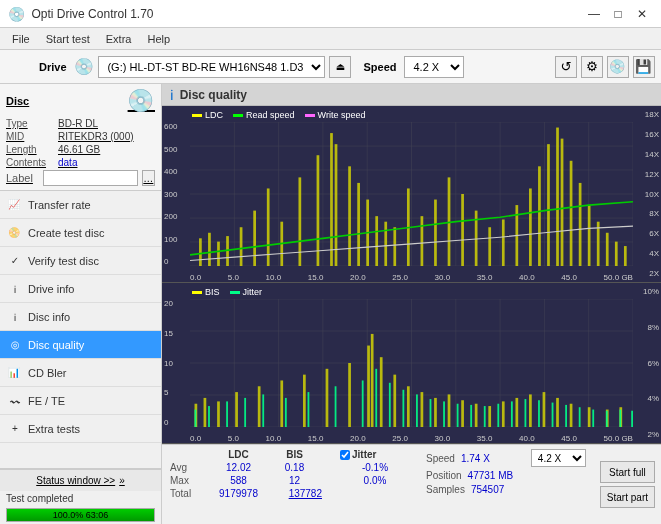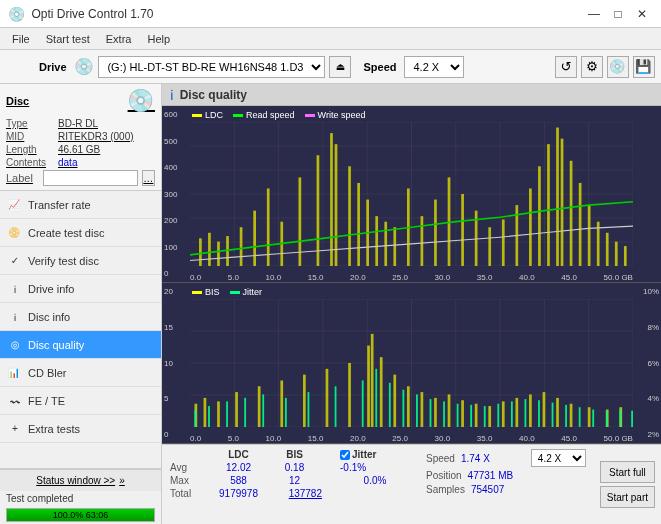--- a/index.html
+++ b/index.html
@@ -72,21 +72,21 @@
     .legend-item { display: flex; align-items: center; gap: 3px; font-size: 9px; color: white; }
     .legend-dot { width: 10px; height: 3px; }
     .ldc-color { background: #ffff00; }
     .read-color { background: #00ff00; }
     .write-color { background: #ff66ff; }
     .bis-color { background: #ffff00; }
     .jitter-color { background: #00ff88; }
 
     
     .y-axis { position: absolute; right: 0; top: 0; bottom: 0; width: 28px; display: flex; flex-direction: column; justify-content: space-between; padding: 4px 2px; font-size: 8px; color: #ccc; text-align: right; }
-    .y-axis-left { position: absolute; left: 0; top: 0; bottom: 0; width: 28px; display: flex; flex-direction: column; justify-content: space-between; padding: 4px 2px; font-size: 8px; color: #ccc; }
+    .y-axis-left { position: absolute; left: 0; top: 0; bottom: 0; width: 28px; display: flex; flex-direction: column; justify-content: space-between; padding: 16px 2px; font-size: 8px; color: #ccc; }
 
     
     .chart-svg { position: absolute; top: 0; left: 28px; right: 28px; bottom: 16px; }
 
     
     .stats-panel { height: 80px; background: #f0f0f0; border-top: 1px solid #ccc; display: flex; align-items: stretch; }
     .stats-table { flex: 1; padding: 4px 8px; }
 
     .right-stats { padding: 4px 8px; display: flex; flex-direction: column; gap: 3px; }
     .speed-info { display: flex; align-items: center; gap: 6px; font-size: 10px; }
@@ -251,20 +251,31 @@
         <div class="y-axis-left">
           <span>600</span>
           <span>500</span>
           <span>400</span>
           <span>300</span>
           <span>200</span>
           <span>100</span>
           <span>0</span>
         </div>
 
+        <div class="y-axis">
+          <span>18X</span>
+          <span>16X</span>
+          <span>14X</span>
+          <span>12X</span>
+          <span>10X</span>
+          <span>8X</span>
+          <span>6X</span>
+          <span>4X</span>
+          <span>2X</span>
+        </div>
 
         <svg class="chart-svg" viewBox="0 0 490 130" preserveAspectRatio="none" style="position:absolute;top:16px;left:28px;right:28px;bottom:16px;width:calc(100% - 56px);height:calc(100% - 32px);">
 
           <line x1="0" y1="0" x2="490" y2="0" stroke="#445" stroke-width="0.5"></line>
           <line x1="0" y1="21.7" x2="490" y2="21.7" stroke="#445" stroke-width="0.5"></line>
           <line x1="0" y1="43.3" x2="490" y2="43.3" stroke="#445" stroke-width="0.5"></line>
           <line x1="0" y1="65" x2="490" y2="65" stroke="#445" stroke-width="0.5"></line>
           <line x1="0" y1="86.7" x2="490" y2="86.7" stroke="#445" stroke-width="0.5"></line>
           <line x1="0" y1="108.3" x2="490" y2="108.3" stroke="#445" stroke-width="0.5"></line>
           <line x1="0" y1="130" x2="490" y2="130" stroke="#445" stroke-width="0.5"></line>
@@ -479,21 +490,21 @@
               <span>Jitter</span>
             </label>
           </span>
         </div>
 
         <div style="display:grid;grid-template-columns:40px 55px 55px 16px 70px;gap:1px;margin-bottom:2px;font-size:10px;">
           <span style="color:#555;">Avg</span>
           <span style="color:#0000cc;text-align:center;">12.02</span>
           <span style="color:#0000cc;text-align:center;">0.18</span>
           <span></span>
-          <span style="color:#0000cc;text-align:left;">-0.1%</span>
+          <span style="color:#0000cc;text-align:center;">-0.1%</span>
         </div>
 
         <div style="display:grid;grid-template-columns:40px 55px 55px 16px 70px;gap:1px;margin-bottom:2px;font-size:10px;">
           <span style="color:#555;">Max</span>
           <span style="color:#0000cc;text-align:center;">588</span>
           <span style="color:#0000cc;text-align:center;">12</span>
           <span></span>
           <span style="color:#0000cc;text-align:center;">0.0%</span>
         </div>
 

